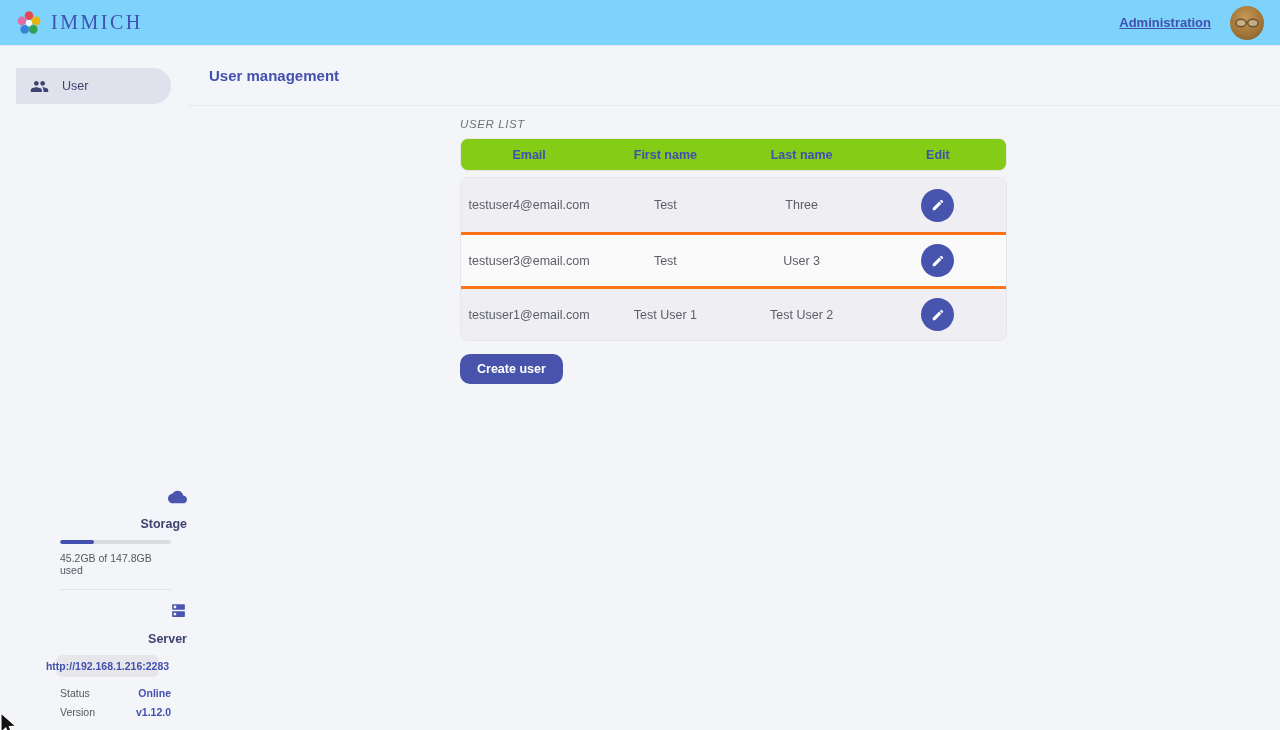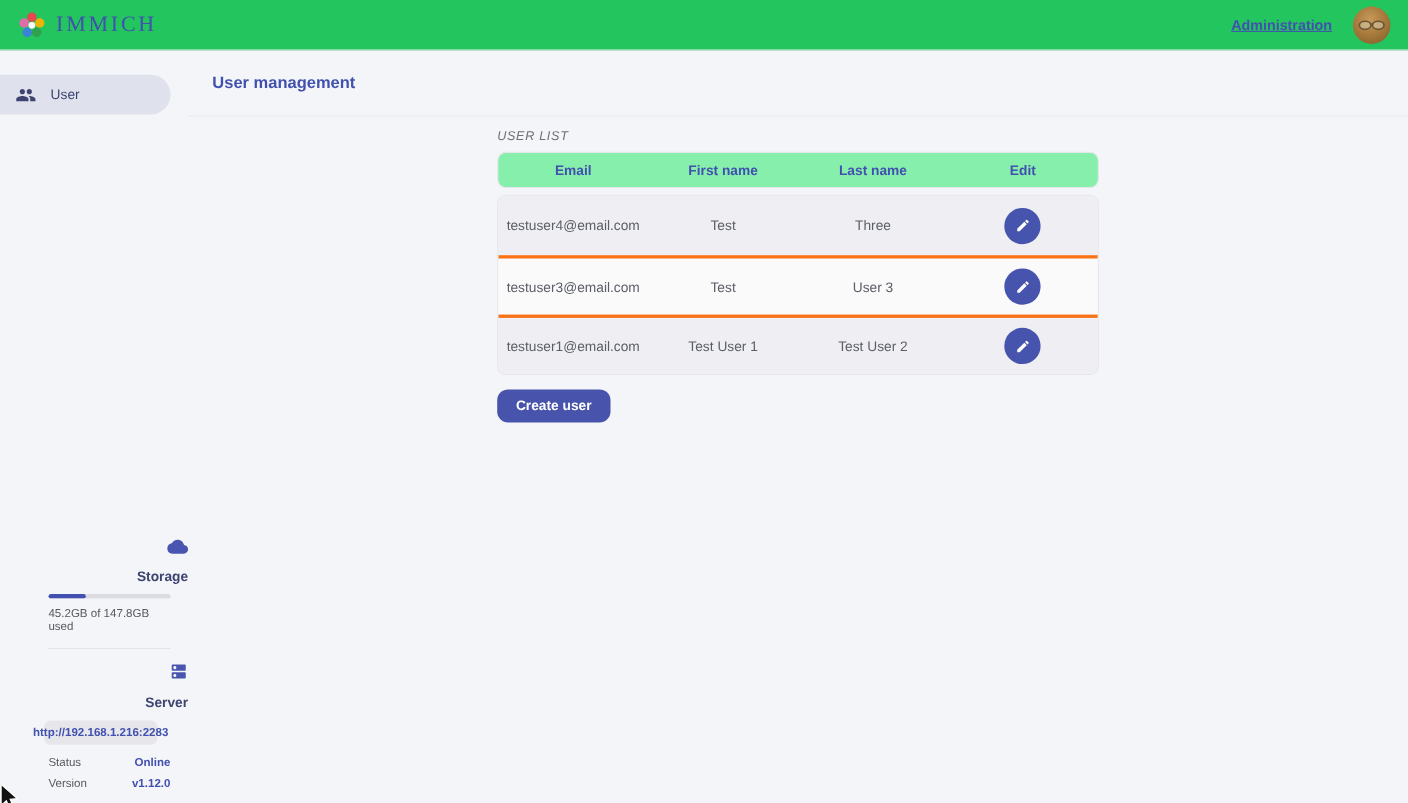--- a/index.html
+++ b/index.html
@@ -7,21 +7,21 @@
   body {
     font-family:"Liberation Sans", sans-serif;
     background:#f4f5f8;
     color:#3a3d46;
     position:relative;
   }
 
   
   .app-header {
     height:46px;
-    background:#22c55e;
+    background:#7dd3fc;
     border-bottom:1px solid #e8e9ed;
     display:flex;
     align-items:center;
     position:relative;
   }
   .logo-wrap { display:flex; align-items:center; gap:9px; margin-left:16px; }
   .logo-text {
     font-family:"Liberation Serif", serif;
     font-size:20px;
     letter-spacing:2.5px;
@@ -51,21 +51,21 @@
   .avatar {
     width:34px; height:34px;
     border-radius:50%;
     background:radial-gradient(circle at 45% 35%, #c79a5b 0%, #a97c3d 45%, #7e5a26 100%);
     overflow:hidden;
     display:flex; align-items:center; justify-content:center;
     cursor:pointer;
   }
 
   
-  .app-body { display:flex; height:684px; }
+  .app-body { display:flex; height:684px;padding-left:16px; }
 
   .sidebar { width:171px; position:relative; flex-shrink:0; }
   .side-item {
     margin-top:22px;
     width:155px; height:36px;
     background:#dfe2ec;
     border-radius:0 18px 18px 0;
     display:flex; align-items:center;
     padding-left:14px; gap:13px;
     cursor:pointer;
@@ -115,21 +115,21 @@
   .section-label {
     margin-top:12px;
     font-size:11.5px;
     letter-spacing:0.6px;
     color:#6c7077;
     font-style:italic;
   }
   .thead {
     margin-top:8px;
     height:33px;
-    background:#86efac;
+    background:#84cc16;
     border:1px solid #e6e6ea;
     border-radius:8px;
     display:grid;
     grid-template-columns:repeat(4,1fr);
     align-items:center;
   }
   .th { text-align:center; font-size:12.5px; font-weight:700; color:#4250af; }
 
   .tbody {
     margin-top:6px;

